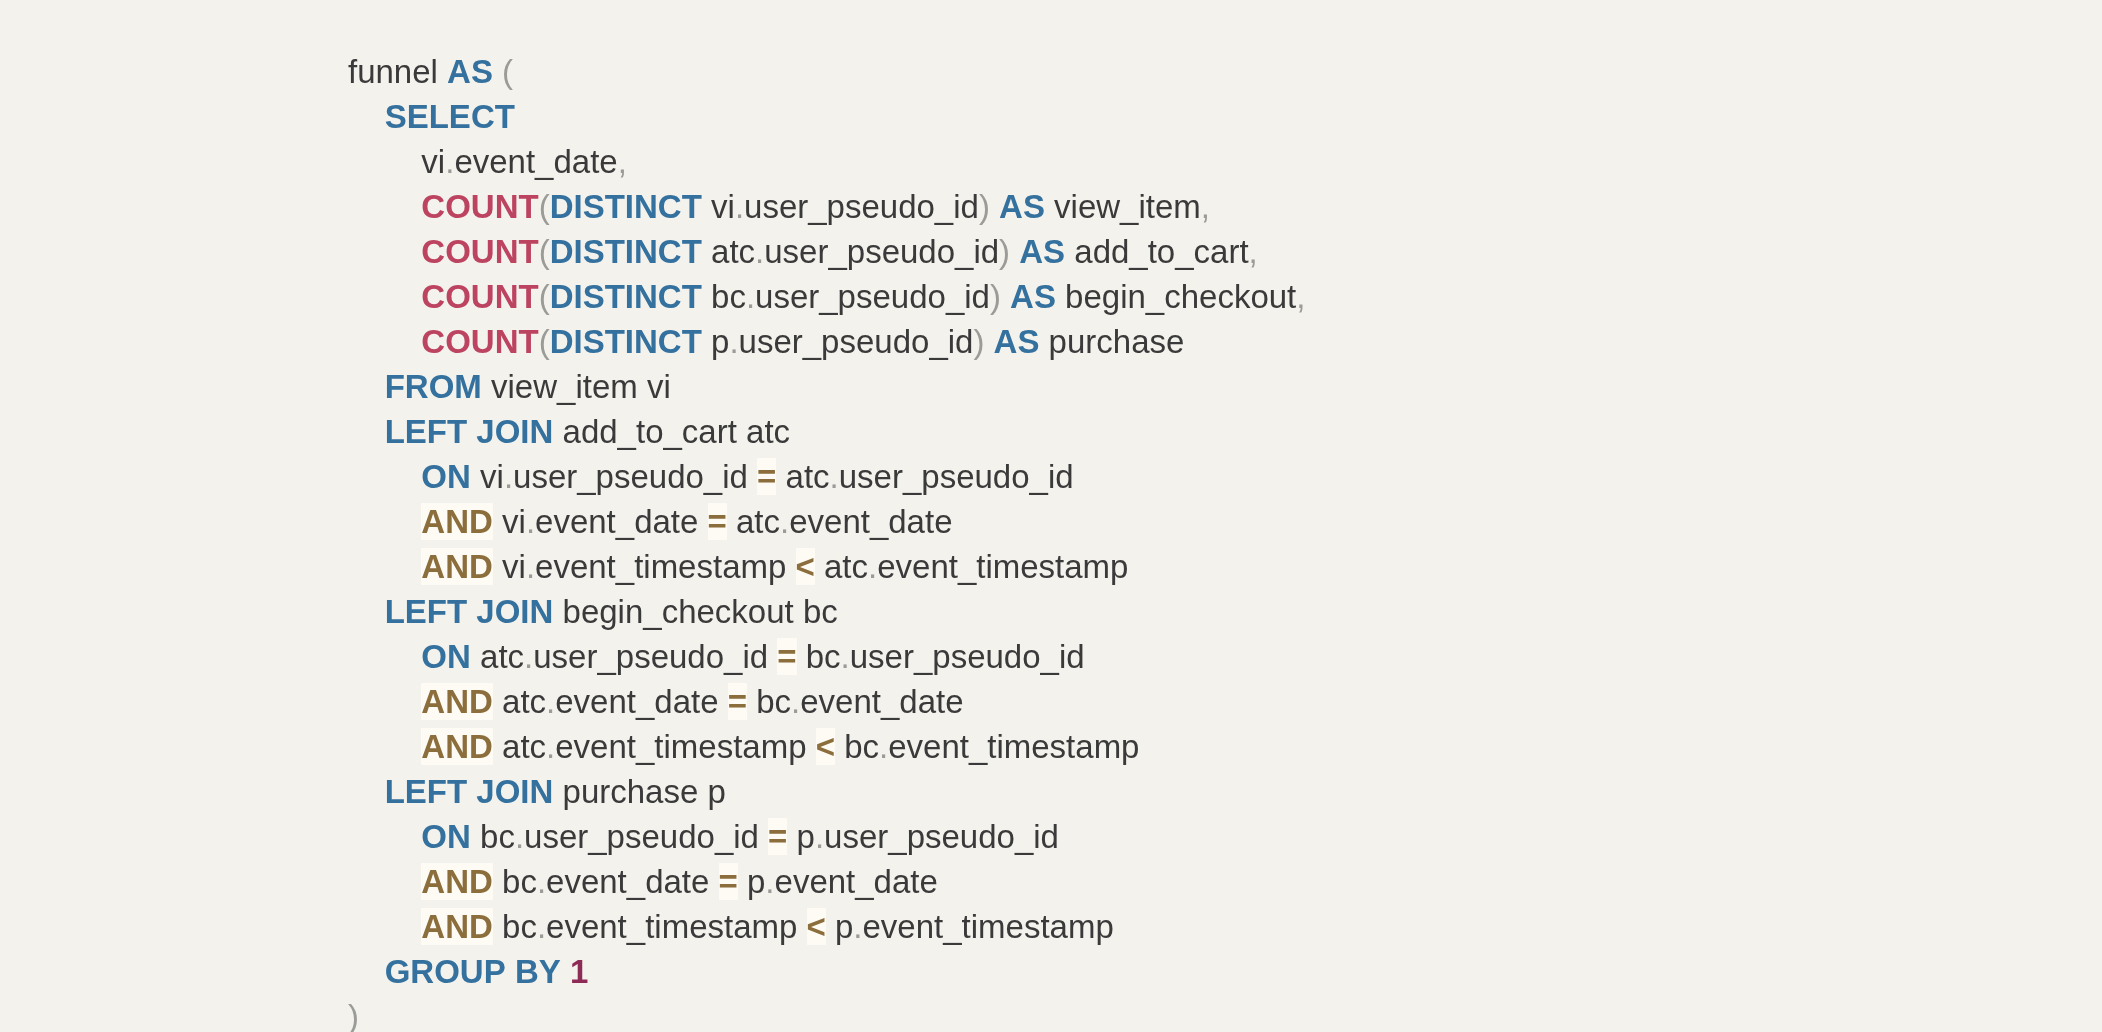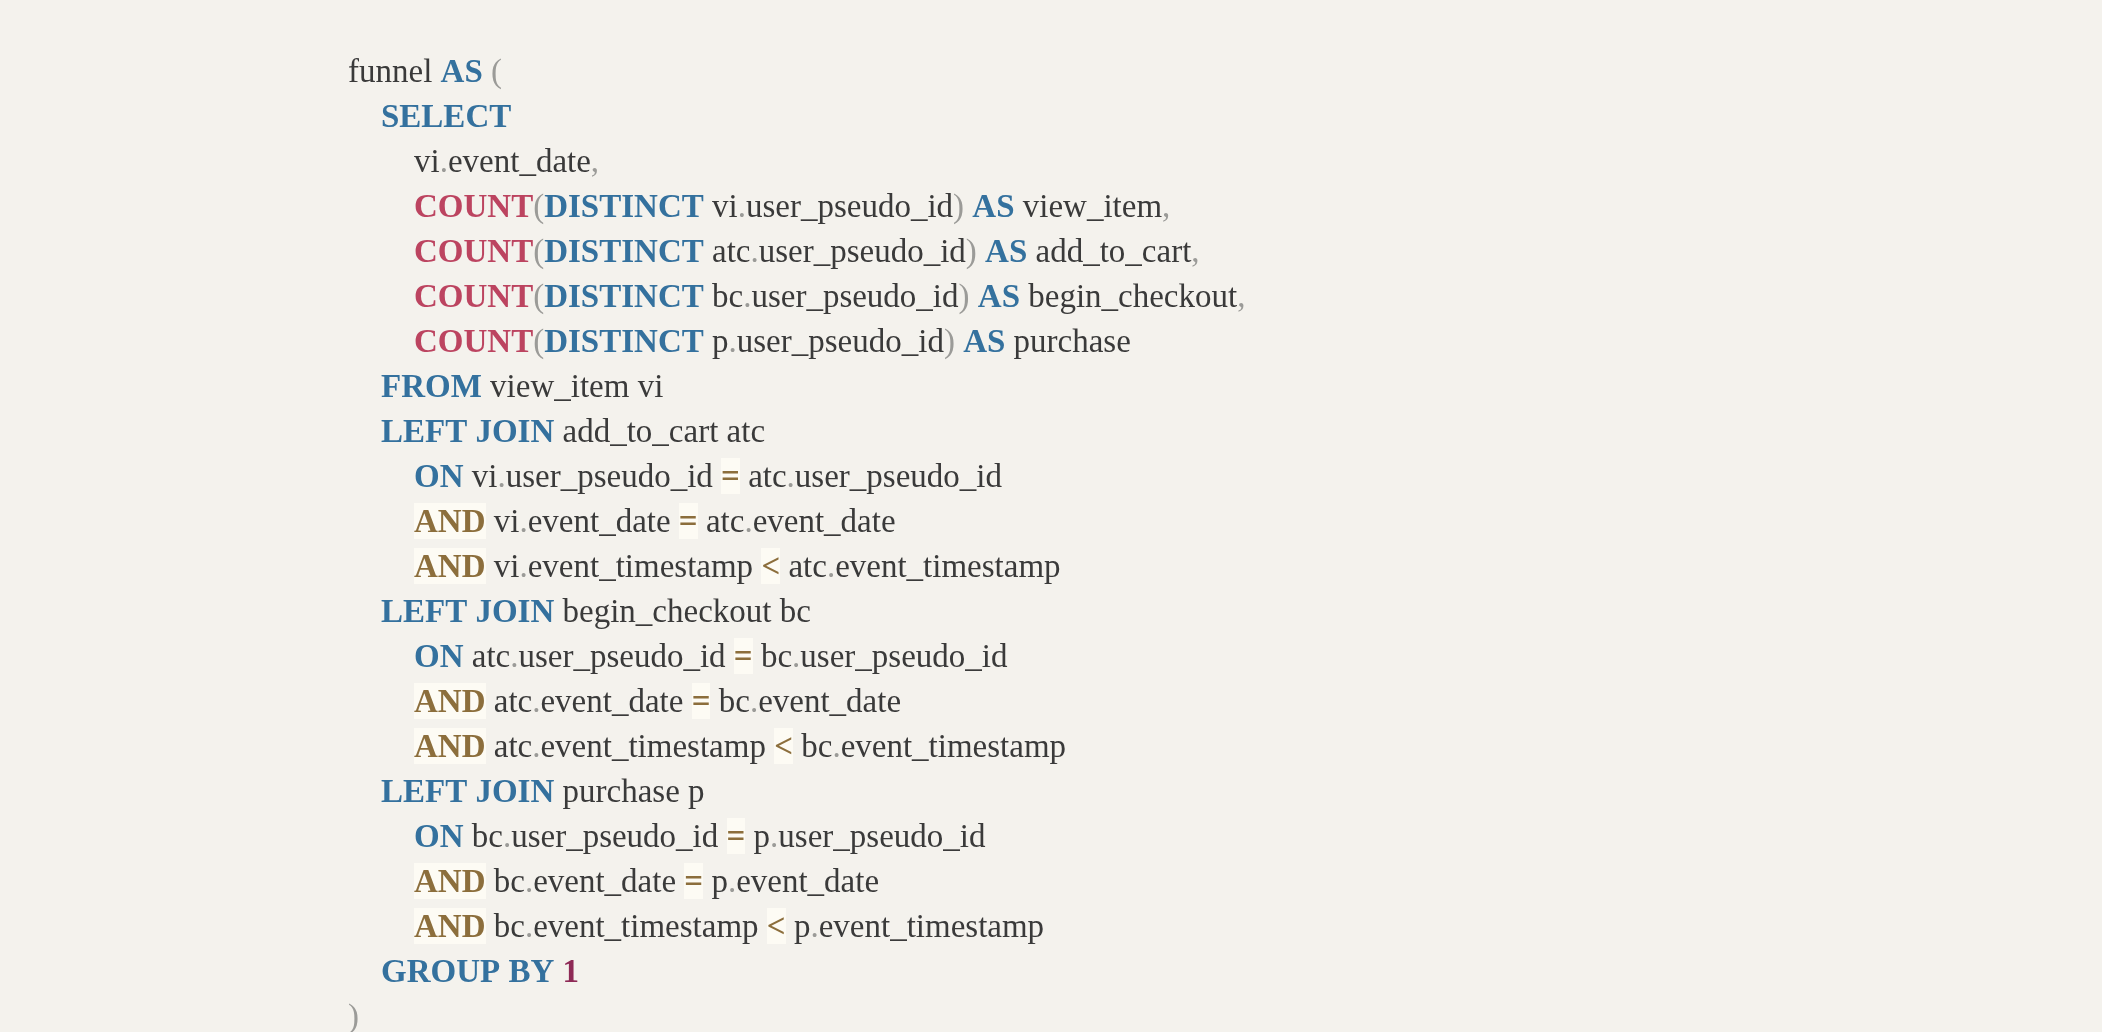--- a/index.html
+++ b/index.html
@@ -9,21 +9,21 @@
     overflow: hidden;
     background: var(--page_bg, #f4f2ed);
     font-family: "DejaVu Sans Mono", "Liberation Mono", monospace;
   }
   .code-block {
     position: absolute;
     left: 348px;
     top: 36px;
   }
   .code-line {
-    font-family: Liberation Serif, serif;
+    font-family: Liberation Sans, sans-serif;
     font-size: 33px;
     line-height: 45px;
     white-space: pre;
     color: var(--identifier, #3a3a3a);
   }
   .tok-id  { color: var(--identifier, #3a3a3a); }
   .tok-ws  { color: var(--identifier, #3a3a3a); }
   .tok-kw  { color: var(--keyword, #34719e); font-weight: bold; }
   .tok-fn  { color: var(--function, #bc4460); font-weight: bold; }
   .tok-op  { color: var(--operator, #8c6e3c); background: var(--operator_bg, #fdfbf4); font-weight: bold; }

